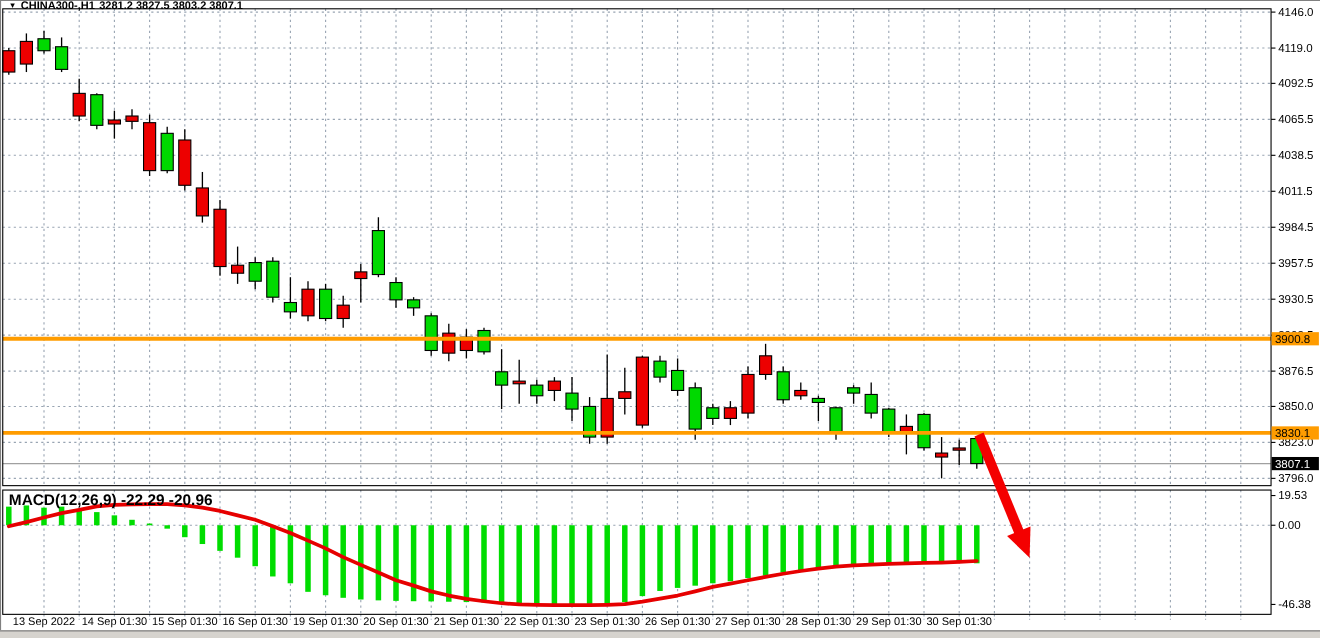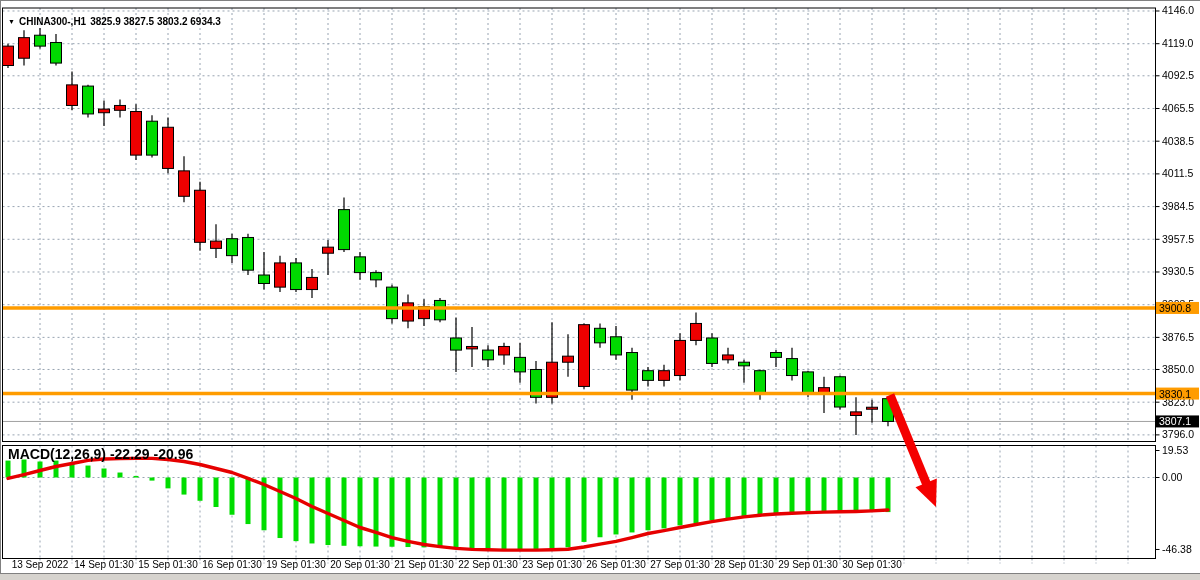--- a/index.html
+++ b/index.html
@@ -1,18 +1,18 @@
 <!DOCTYPE html>
 <html><head>
 <meta charset="utf-8">
 <style>
   html,body{margin:0;padding:0;background:#fff;}
   #win{position:relative;width:1200px;height:580px;background:#fff;overflow:hidden;
        font-family:"Liberation Sans",sans-serif;}
-  #title-label{position:absolute;left:8px;top:16px;font-size:10px;font-weight:700;color:#000;
+  #title-label{position:absolute;left:8px;top:0;font-size:10px;font-weight:700;color:#000;
        display:flex;align-items:center;gap:4px;z-index:5;}
   #title-label .tri{font-size:7px;line-height:1;}
   #title-label .ohlc{font-weight:700;}
   #macd-label{position:absolute;left:8px;top:446px;font-size:14px;font-weight:700;color:#000;z-index:5;}
   svg{position:absolute;left:0;top:0;}
 </style>
 </head>
 <body>
 
 <div id="win">
@@ -396,20 +396,20 @@
       <g>
         <line x1="890" y1="395" x2="927.641785212509" y2="486.64956399567404" stroke="#f40000" stroke-width="9"></line>
         <polygon points="936.0,507.0 915.5,487.3 936.8,478.6" fill="#f40000"></polygon>
       </g>
       <rect x="2.5" y="8" width="1153" height="550.5" fill="transparent"></rect>
     </svg>
 
   <div id="title-label">
     <span class="tri">▼</span>
     <span>CHINA300-,H1</span>
-    <span class="ohlc">3825.9 3827.5 3803.2 6934.3</span>
+    <span class="ohlc">3281.2 3827.5 3803.2 3807.1</span>
   </div>
 
   <div id="macd-label">
     <span>MACD(12,26,9)</span>
     <span>-22.29 -20.96</span>
   </div>
 </div>
 
 </body></html>

